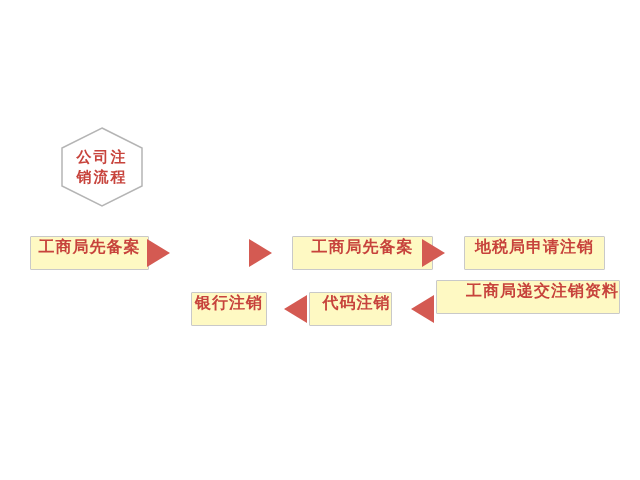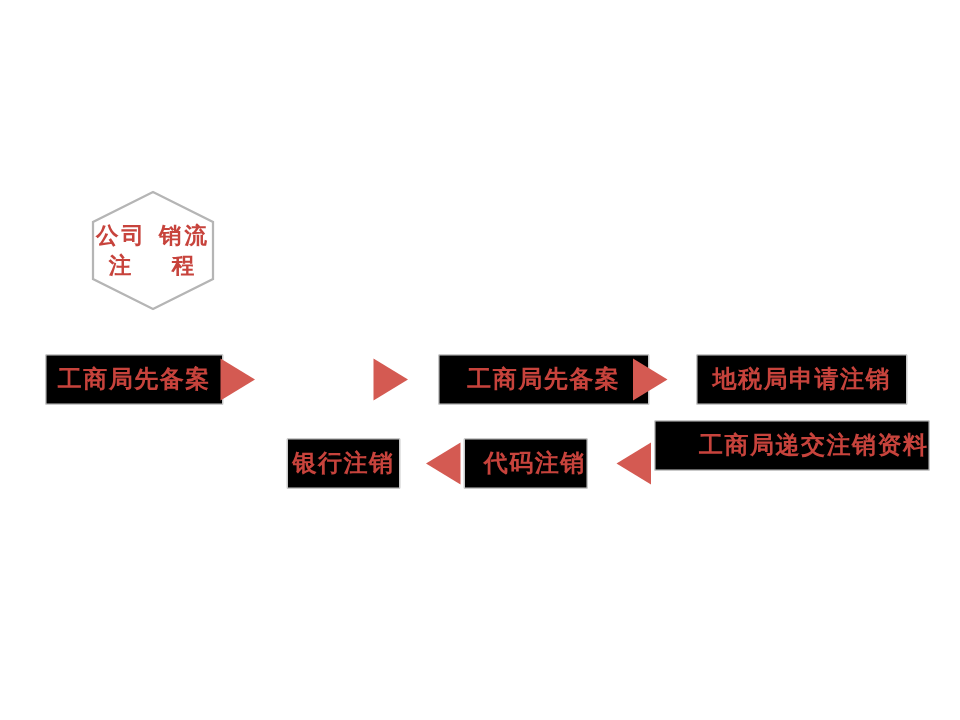--- a/index.html
+++ b/index.html
@@ -16,28 +16,28 @@
     width:640px;height:480px;
     background:var(--background);
     overflow:hidden;
   }
   .hex-wrap{
     position:absolute;left:60px;top:127px;width:84px;height:80px;
   }
   .hex-wrap svg{position:absolute;left:0;top:0;}
   .hex-label{
     position:absolute;left:0;top:0;width:84px;height:80px;
-    display:flex;flex-direction:row;align-items:center;justify-content:center;
+    display:flex;flex-direction:column;align-items:center;justify-content:center;
     color:var(--accent);font-weight:bold;font-size:15px;line-height:20px;
     letter-spacing:2px;text-align:center;
   }
   .step{
     position:absolute;height:34px;
-    background:#000000;border:1px solid var(--box-border);
-    display:flex;align-items:center;justify-content:center;
+    background:#fef9c3;border:1px solid var(--box-border);
+    display:flex;align-items:flex-start;justify-content:center;
     color:var(--accent);font-weight:bold;font-size:16px;
     letter-spacing:1px;white-space:nowrap;
     box-sizing:border-box;border-radius:1px;
   }
   .arrow-right{
     position:absolute;width:0;height:0;
     border-top:14px solid transparent;
     border-bottom:14px solid transparent;
     border-left:23px solid var(--arrow);
   }

